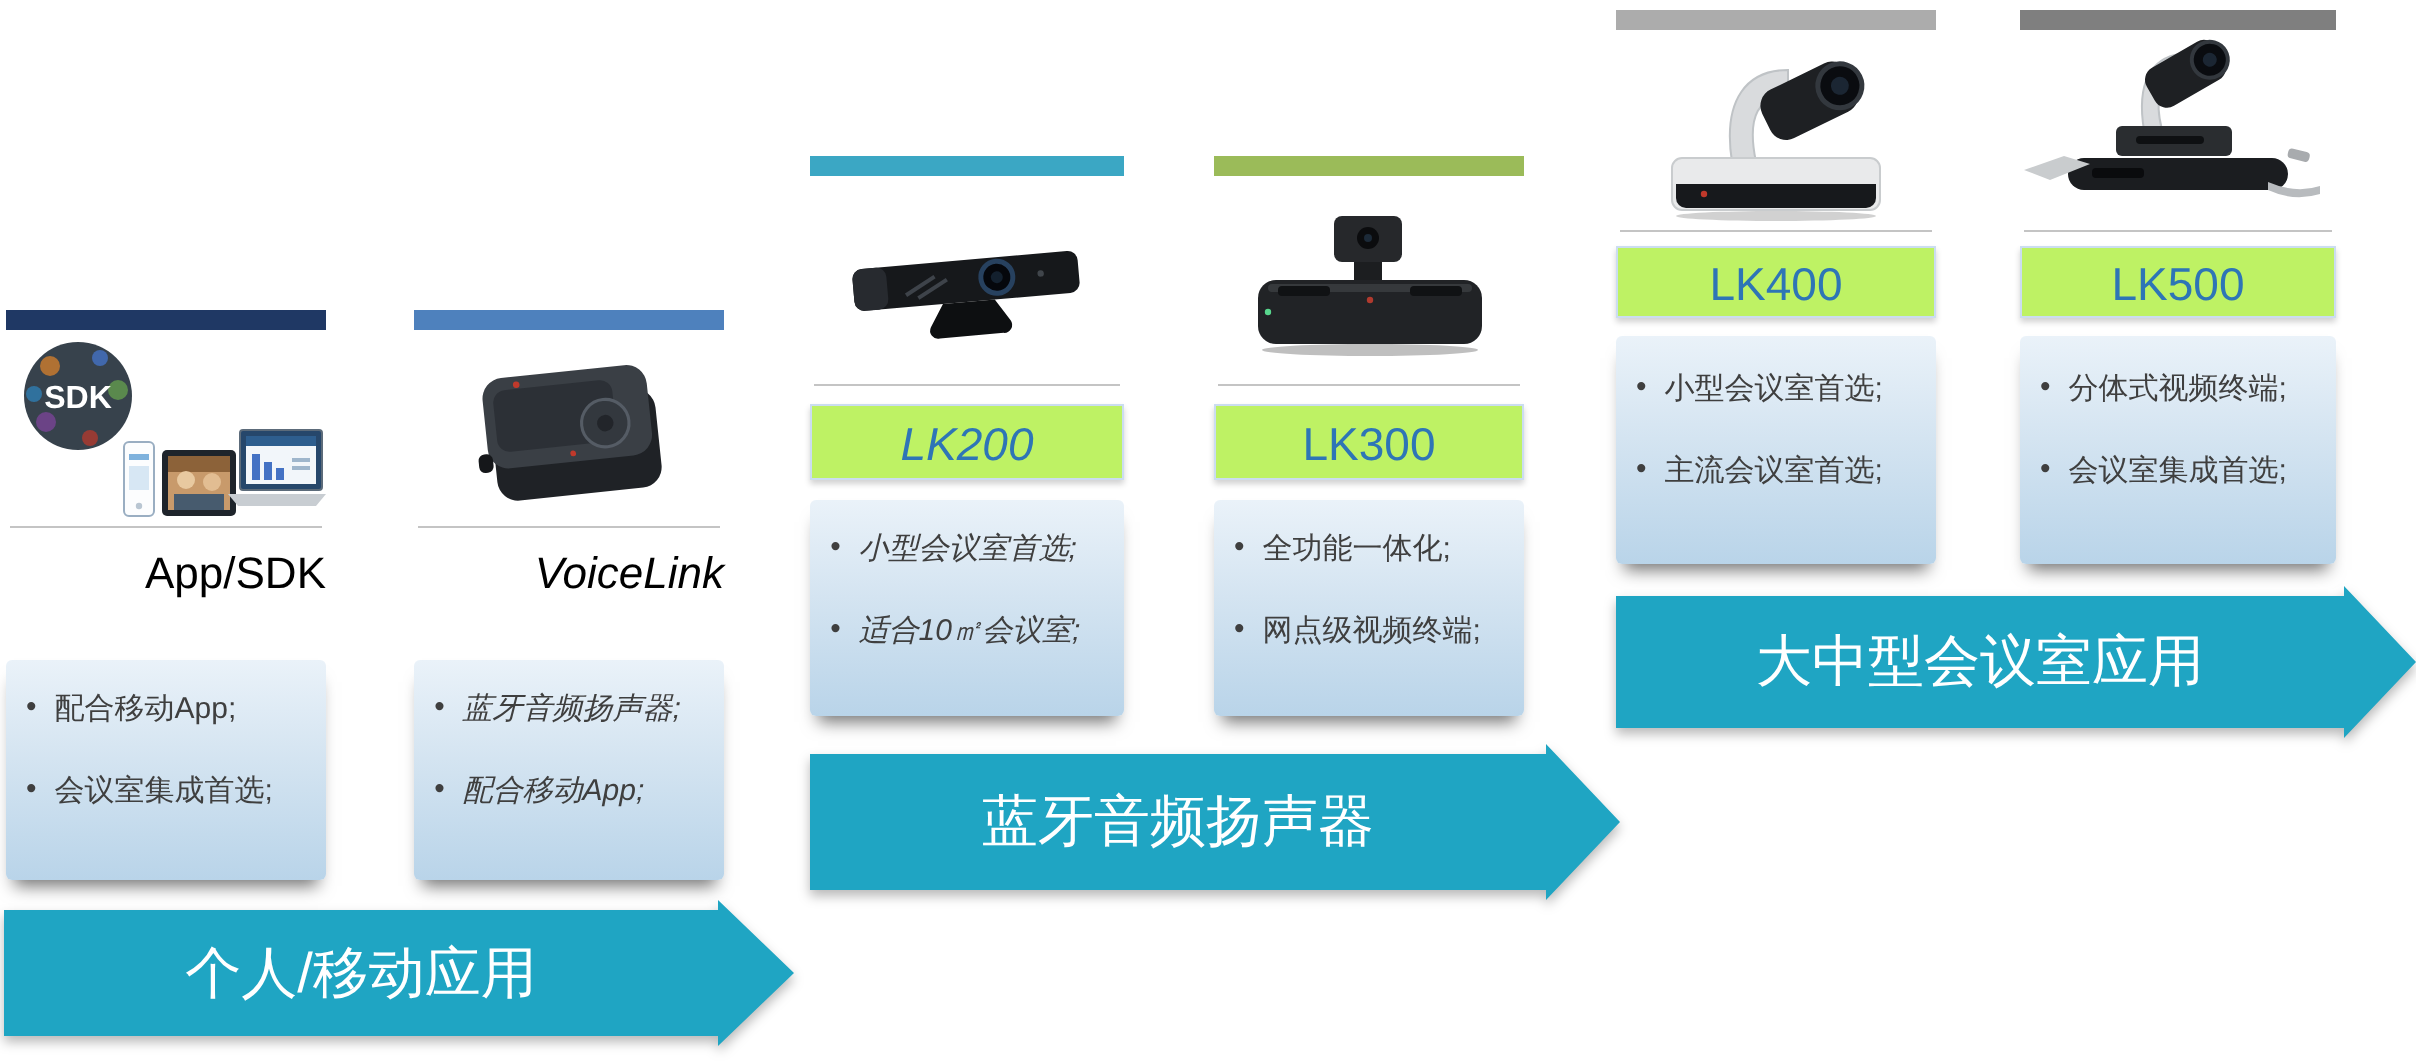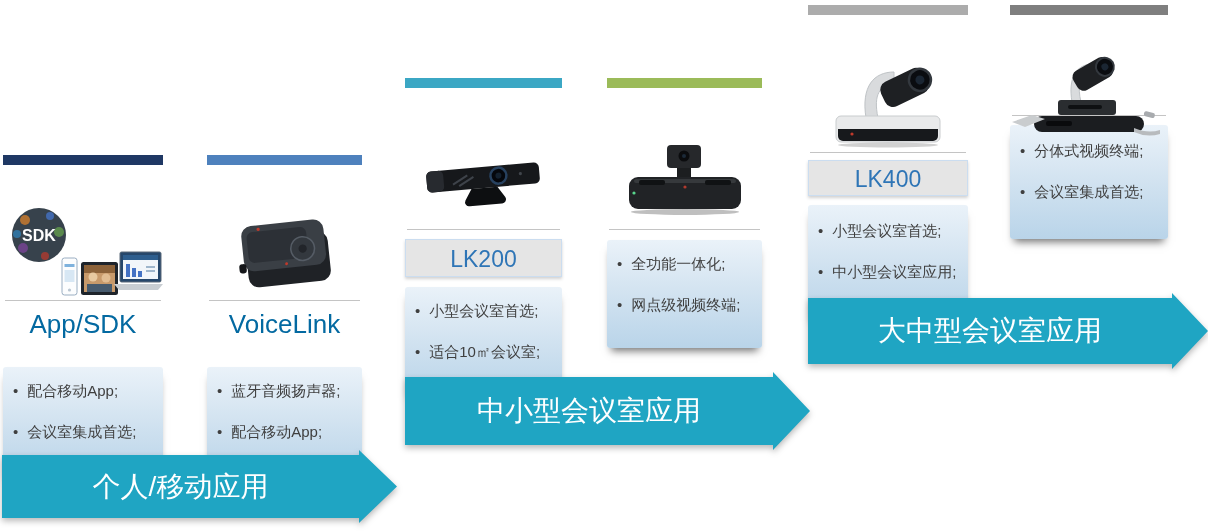--- a/index.html
+++ b/index.html
@@ -2,44 +2,44 @@
 <html><head>
 <meta charset="utf-8">
 <style>
   html,body { margin:0; padding:0; background:#ffffff; }
   .canvas {
     position:relative; width:1208px; height:531px; background:#ffffff;
     overflow:hidden; font-family:"Liberation Sans","DejaVu Sans",sans-serif;
   }
   .col { position:absolute; }
   #col-appsdk   { left:3px;    top:150px; width:160px; }
-  #col-voicelink{ left:207px;  top:150px; width:155px; }
-  #col-lk200    { left:405px;  top:73px;  width:157px; }
+  #col-voicelink{ left:207px;  top:150px; width:155px;font-style:italic; }
+  #col-lk200    { left:405px;  top:73px;  width:157px;font-style:italic; }
   #col-lk300    { left:607px;  top:73px;  width:155px; }
   #col-lk400    { left:808px;  top:2px;   width:160px; }
   #col-lk500    { left:1010px; top:2px;   width:158px; }
 
   .topbar { height:10px; }
   .col-a .topbar { margin-top:5px; }
   .col-b .topbar { margin-top:5px; }
   .col-c .topbar { margin-top:3px; }
 
-  .imgarea { position:relative;margin-top:37px; }
+  .imgarea { position:relative; }
   .col-a .imgarea { height:98px; }
   .col-b .imgarea { height:104px; }
   .col-c .imgarea { height:100px; }
   .imgarea svg { display:block; width:100%; height:100%; }
 
   .divider { height:1px; background:#C4C4C4; margin:0 2px; }
 
-  .title { font-size:26px; line-height:30px; color:#0369a1; text-align:center; margin-top:8px; }
+  .title { font-size:22px; line-height:30px; color:#000000; text-align:right; margin-top:8px; }
 
   .label-box {
     margin-top:9px; height:38px; line-height:38px; text-align:center;
-    font-size:23px; color:#2E75B6; background:#e5e5e5;
+    font-size:23px; color:#2E75B6; background:#bef264;
     border:1px solid #CBDDF0; box-sizing:border-box;
     box-shadow:0 2px 3px rgba(0,0,0,0.18);
   }
   .col-c .label-box { margin-top:7px; height:36px; line-height:36px; }
 
   .features {
     background:linear-gradient(180deg,#EAF2F9 0%,#D4E4F1 45%,#B9D4E9 100%);
     border-radius:3px; box-shadow:0 7px 8px -4px rgba(0,0,0,0.55);
     padding:15px 4px 0 10px; box-sizing:border-box;
   }
@@ -195,20 +195,21 @@
         <rect x="22" y="52" width="112" height="32" rx="9" fill="#212326"></rect>
         <rect x="27" y="54" width="102" height="4" rx="2" fill="#3A3D41" opacity="0.85"></rect>
         <rect x="32" y="55" width="26" height="5" rx="2" fill="#101214"></rect>
         <rect x="98" y="55" width="26" height="5" rx="2" fill="#101214"></rect>
         <circle cx="78" cy="62" r="1.6" fill="#B03A2E"></circle>
         <circle cx="27" cy="68" r="1.6" fill="#58D68D"></circle>
         <ellipse cx="78" cy="87" rx="54" ry="3" fill="#000000" opacity="0.25"></ellipse>
       </svg>
     </div>
     <div class="divider"></div>
+    <div class="label-box">LK300</div>
     <div class="features">
       <div class="bullet">
           <span class="mark">•</span>
           <span>全功能一体化;</span>
         </div>
       <div class="bullet">
           <span class="mark">•</span>
           <span>网点级视频终端;</span>
         </div>
     </div>
@@ -232,21 +233,21 @@
     </div>
     <div class="divider"></div>
     <div class="label-box">LK400</div>
     <div class="features">
       <div class="bullet">
           <span class="mark">•</span>
           <span>小型会议室首选;</span>
         </div>
       <div class="bullet">
           <span class="mark">•</span>
-          <span>中小型会议室应用;</span>
+          <span>主流会议室首选;</span>
         </div>
     </div>
   </div>
 
   <div class="col col-c" id="col-lk500">
     <div class="imgarea" style="position:absolute; top:13px; left:0; right:0;">
       <svg viewBox="0 0 158 100">
         <path d="M62 50 C58 26 66 14 80 12 L80 23 C70 25 67 34 71 50 Z" fill="#D9DBDD" stroke="#BFC3C6"></path>
         <g transform="rotate(-30 84 20)">
           <rect x="62" y="10" width="40" height="22" rx="7" fill="#1E2023"></rect>
@@ -258,20 +259,21 @@
         <rect x="24" y="64" width="110" height="16" rx="8" fill="#1B1D20"></rect>
         <rect x="36" y="69" width="26" height="5" rx="2" fill="#0A0B0D"></rect>
         <path d="M2 70 l20 -7 l13 4 l-20 8 z" fill="#C9CCCE"></path>
         <path d="M124 76 q14 6 26 2 l0 4 q-13 4 -26 -2 z" fill="#B8BBBE"></path>
         <rect x="134" y="60" width="11" height="5" rx="2" fill="#A8ABAE" transform="rotate(14 139 62)"></rect>
       </svg>
     </div>
     <div class="topbar" style="background-color: rgb(127, 127, 127);"></div>
     <div style="height:100px;"></div>
     <div class="divider"></div>
+    <div class="label-box">LK500</div>
     <div class="features">
       <div class="bullet">
           <span class="mark">•</span>
           <span>分体式视频终端;</span>
         </div>
       <div class="bullet">
           <span class="mark">•</span>
           <span>会议室集成首选;</span>
         </div>
     </div>
@@ -281,21 +283,21 @@
     <svg width="395" height="73" viewBox="0 0 395 73">
       <polygon points="0,5 357,5 357,0 395,36.5 357,73 357,68 0,68" fill="#1FA5C3"></polygon>
     </svg>
     <div class="arrow-label">个人/移动应用</div>
   </div>
 
   <div class="arrow" id="arrow-smallmid">
     <svg width="405" height="78" viewBox="0 0 405 78">
       <polygon points="0,5 368,5 368,0 405,39 368,78 368,73 0,73" fill="#1FA5C3"></polygon>
     </svg>
-    <div class="arrow-label">中小型会议室应用</div>
+    <div class="arrow-label">蓝牙音频扬声器</div>
   </div>
 
   <div class="arrow" id="arrow-largemid">
     <svg width="400" height="76" viewBox="0 0 400 76">
       <polygon points="0,5 364,5 364,0 400,38 364,76 364,71 0,71" fill="#1FA5C3"></polygon>
     </svg>
     <div class="arrow-label">大中型会议室应用</div>
   </div>
 
 </div>

